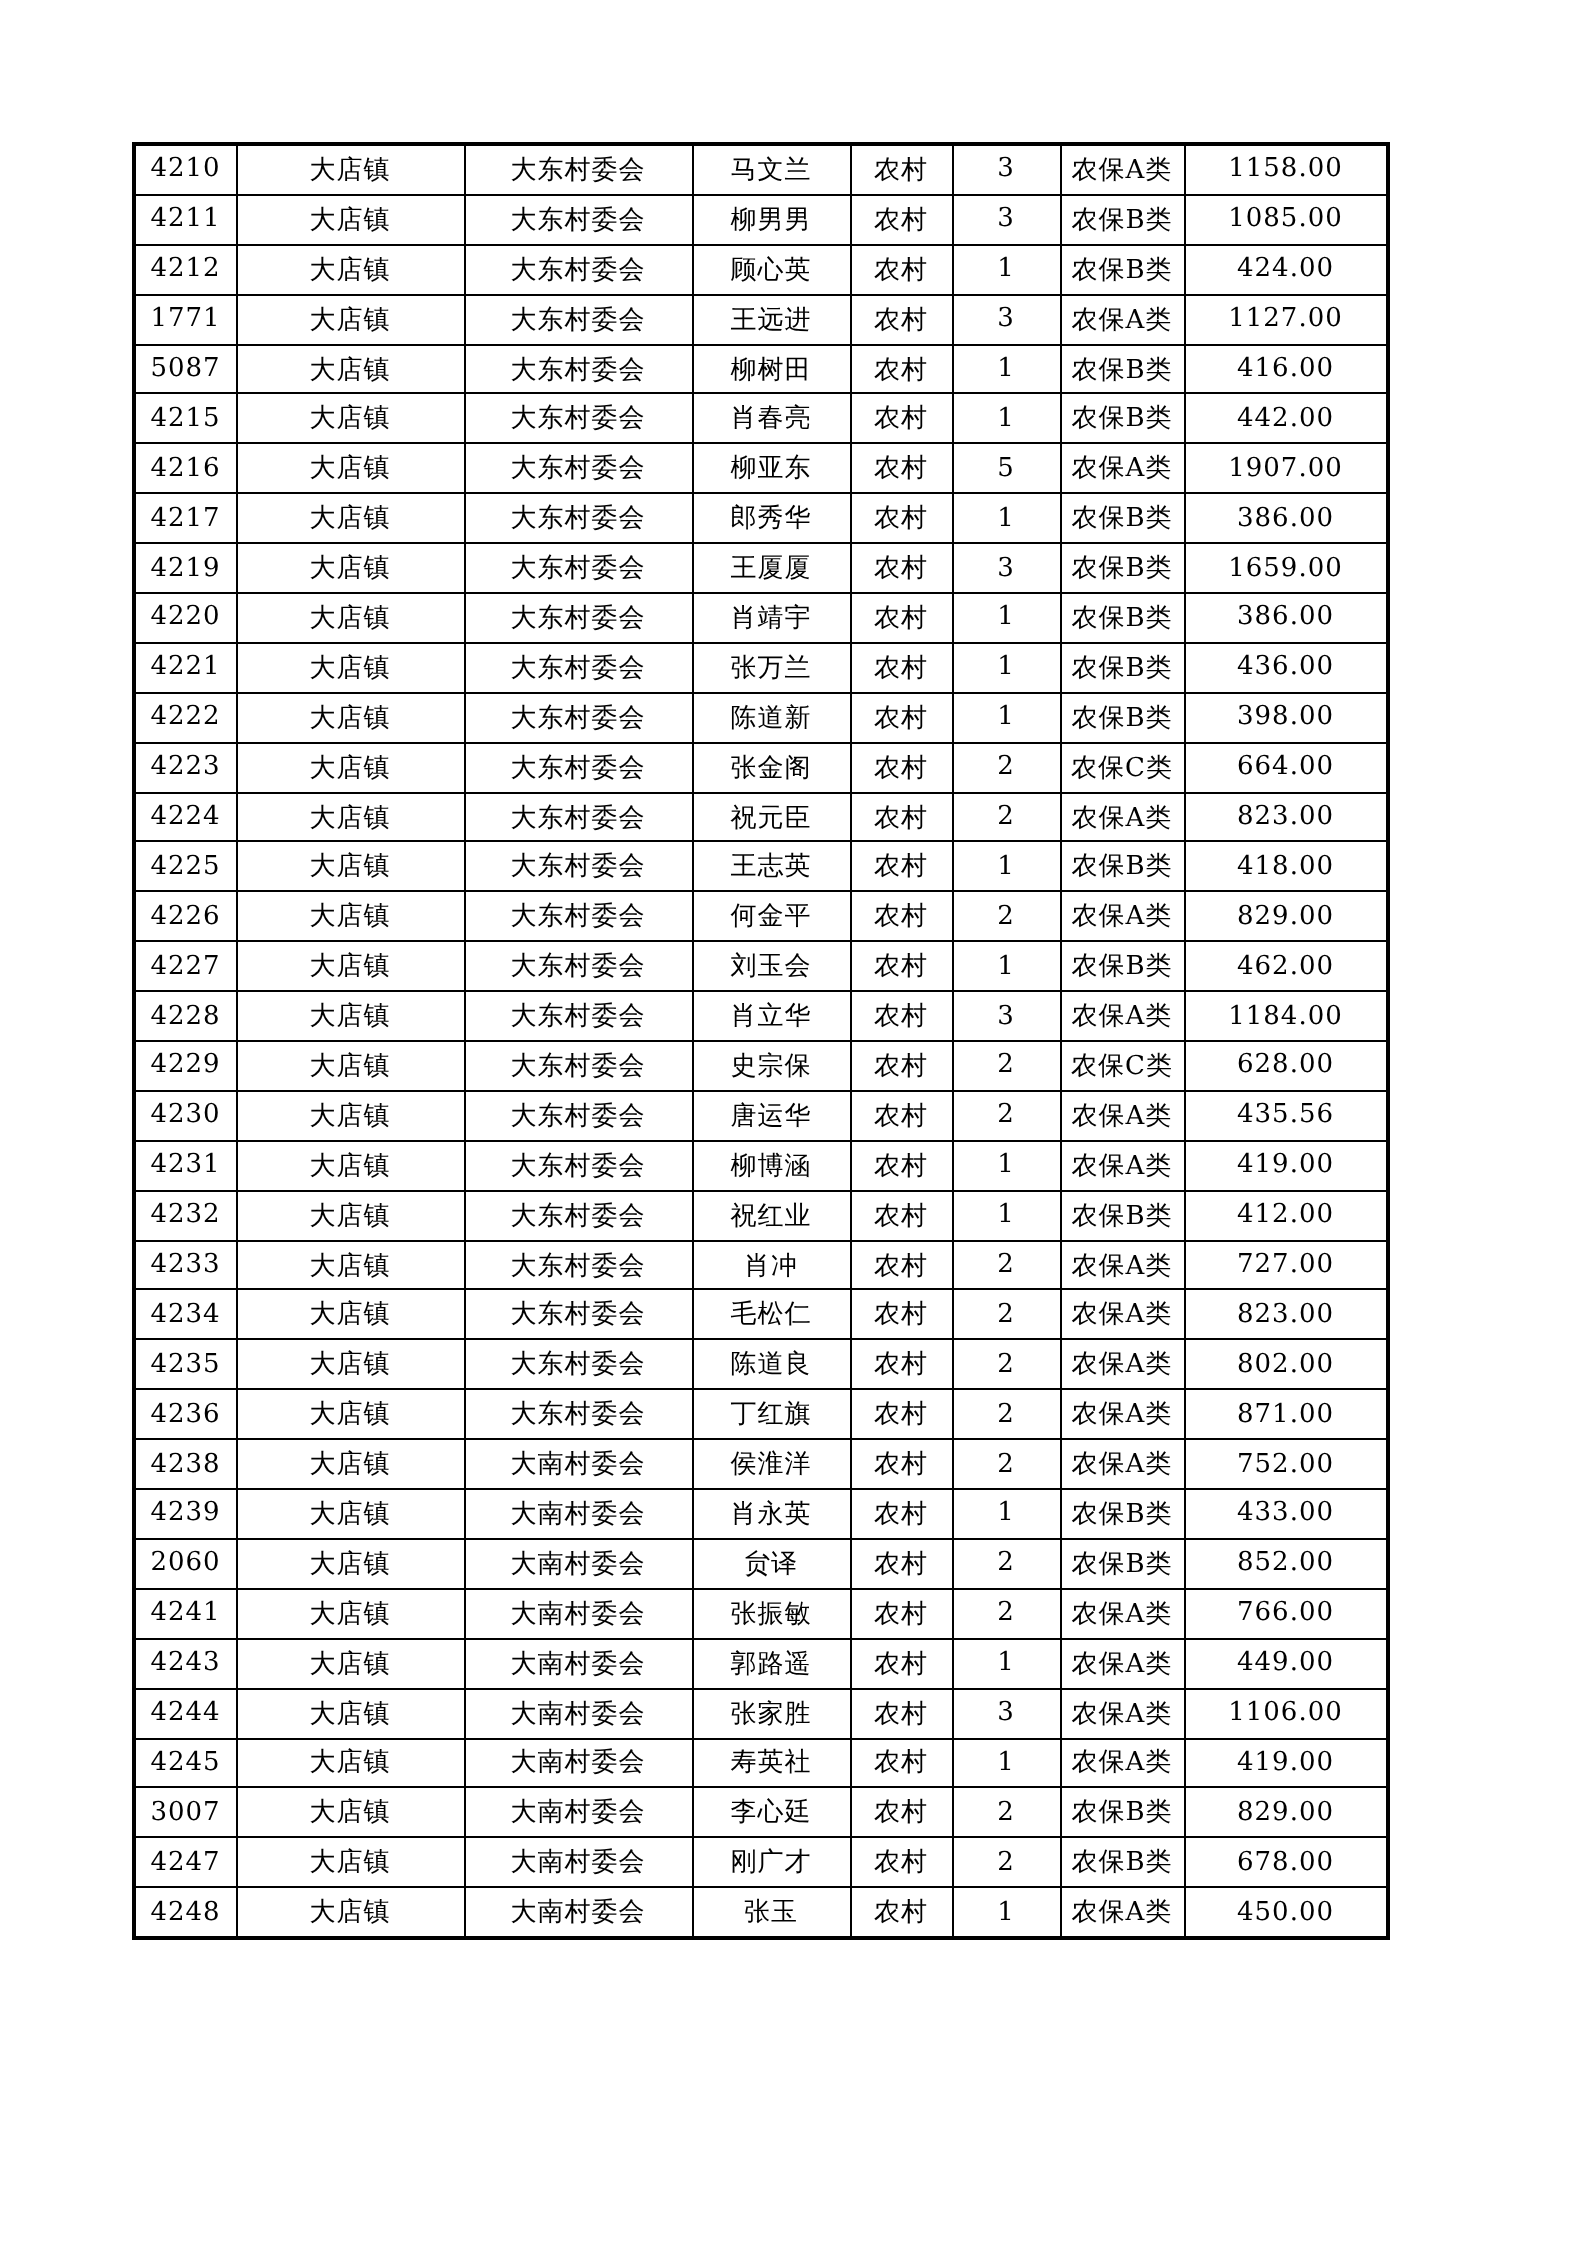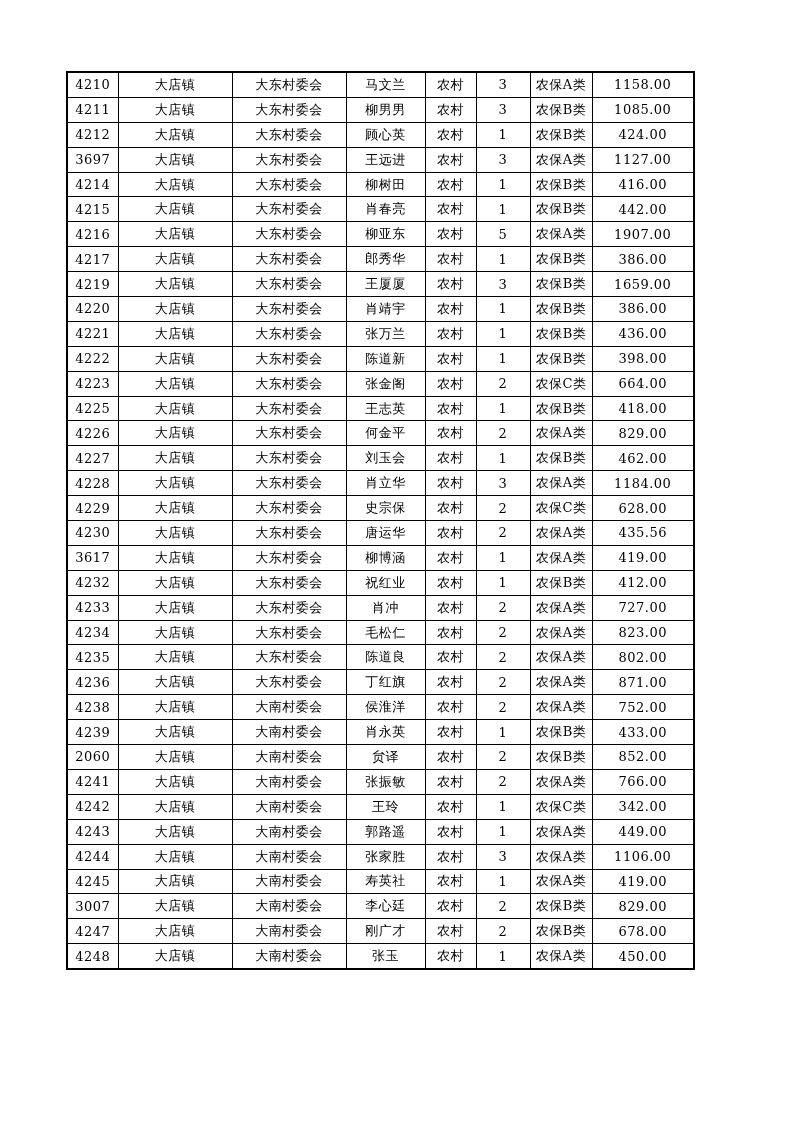--- a/index.html
+++ b/index.html
@@ -86,31 +86,31 @@
           <td>4212</td>
           <td>大店镇</td>
           <td>大东村委会</td>
           <td>顾心英</td>
           <td>农村</td>
           <td>1</td>
           <td>农保B类</td>
           <td>424.00</td>
         </tr>
         <tr>
-          <td>3697</td>
+          <td>1771</td>
           <td>大店镇</td>
           <td>大东村委会</td>
           <td>王远进</td>
           <td>农村</td>
           <td>3</td>
           <td>农保A类</td>
           <td>1127.00</td>
         </tr>
         <tr>
-          <td>4214</td>
+          <td>5087</td>
           <td>大店镇</td>
           <td>大东村委会</td>
           <td>柳树田</td>
           <td>农村</td>
           <td>1</td>
           <td>农保B类</td>
           <td>416.00</td>
         </tr>
         <tr>
           <td>4215</td>
@@ -186,20 +186,30 @@
           <td>4223</td>
           <td>大店镇</td>
           <td>大东村委会</td>
           <td>张金阁</td>
           <td>农村</td>
           <td>2</td>
           <td>农保C类</td>
           <td>664.00</td>
         </tr>
         <tr>
+          <td>4224</td>
+          <td>大店镇</td>
+          <td>大东村委会</td>
+          <td>祝元臣</td>
+          <td>农村</td>
+          <td>2</td>
+          <td>农保A类</td>
+          <td>823.00</td>
+        </tr>
+        <tr>
           <td>4225</td>
           <td>大店镇</td>
           <td>大东村委会</td>
           <td>王志英</td>
           <td>农村</td>
           <td>1</td>
           <td>农保B类</td>
           <td>418.00</td>
         </tr>
         <tr>
@@ -246,21 +256,21 @@
           <td>4230</td>
           <td>大店镇</td>
           <td>大东村委会</td>
           <td>唐运华</td>
           <td>农村</td>
           <td>2</td>
           <td>农保A类</td>
           <td>435.56</td>
         </tr>
         <tr>
-          <td>3617</td>
+          <td>4231</td>
           <td>大店镇</td>
           <td>大东村委会</td>
           <td>柳博涵</td>
           <td>农村</td>
           <td>1</td>
           <td>农保A类</td>
           <td>419.00</td>
         </tr>
         <tr>
           <td>4232</td>
@@ -344,30 +354,20 @@
         </tr>
         <tr>
           <td>4241</td>
           <td>大店镇</td>
           <td>大南村委会</td>
           <td>张振敏</td>
           <td>农村</td>
           <td>2</td>
           <td>农保A类</td>
           <td>766.00</td>
-        </tr>
-        <tr>
-          <td>4242</td>
-          <td>大店镇</td>
-          <td>大南村委会</td>
-          <td>王玲</td>
-          <td>农村</td>
-          <td>1</td>
-          <td>农保C类</td>
-          <td>342.00</td>
         </tr>
         <tr>
           <td>4243</td>
           <td>大店镇</td>
           <td>大南村委会</td>
           <td>郭路遥</td>
           <td>农村</td>
           <td>1</td>
           <td>农保A类</td>
           <td>449.00</td>

